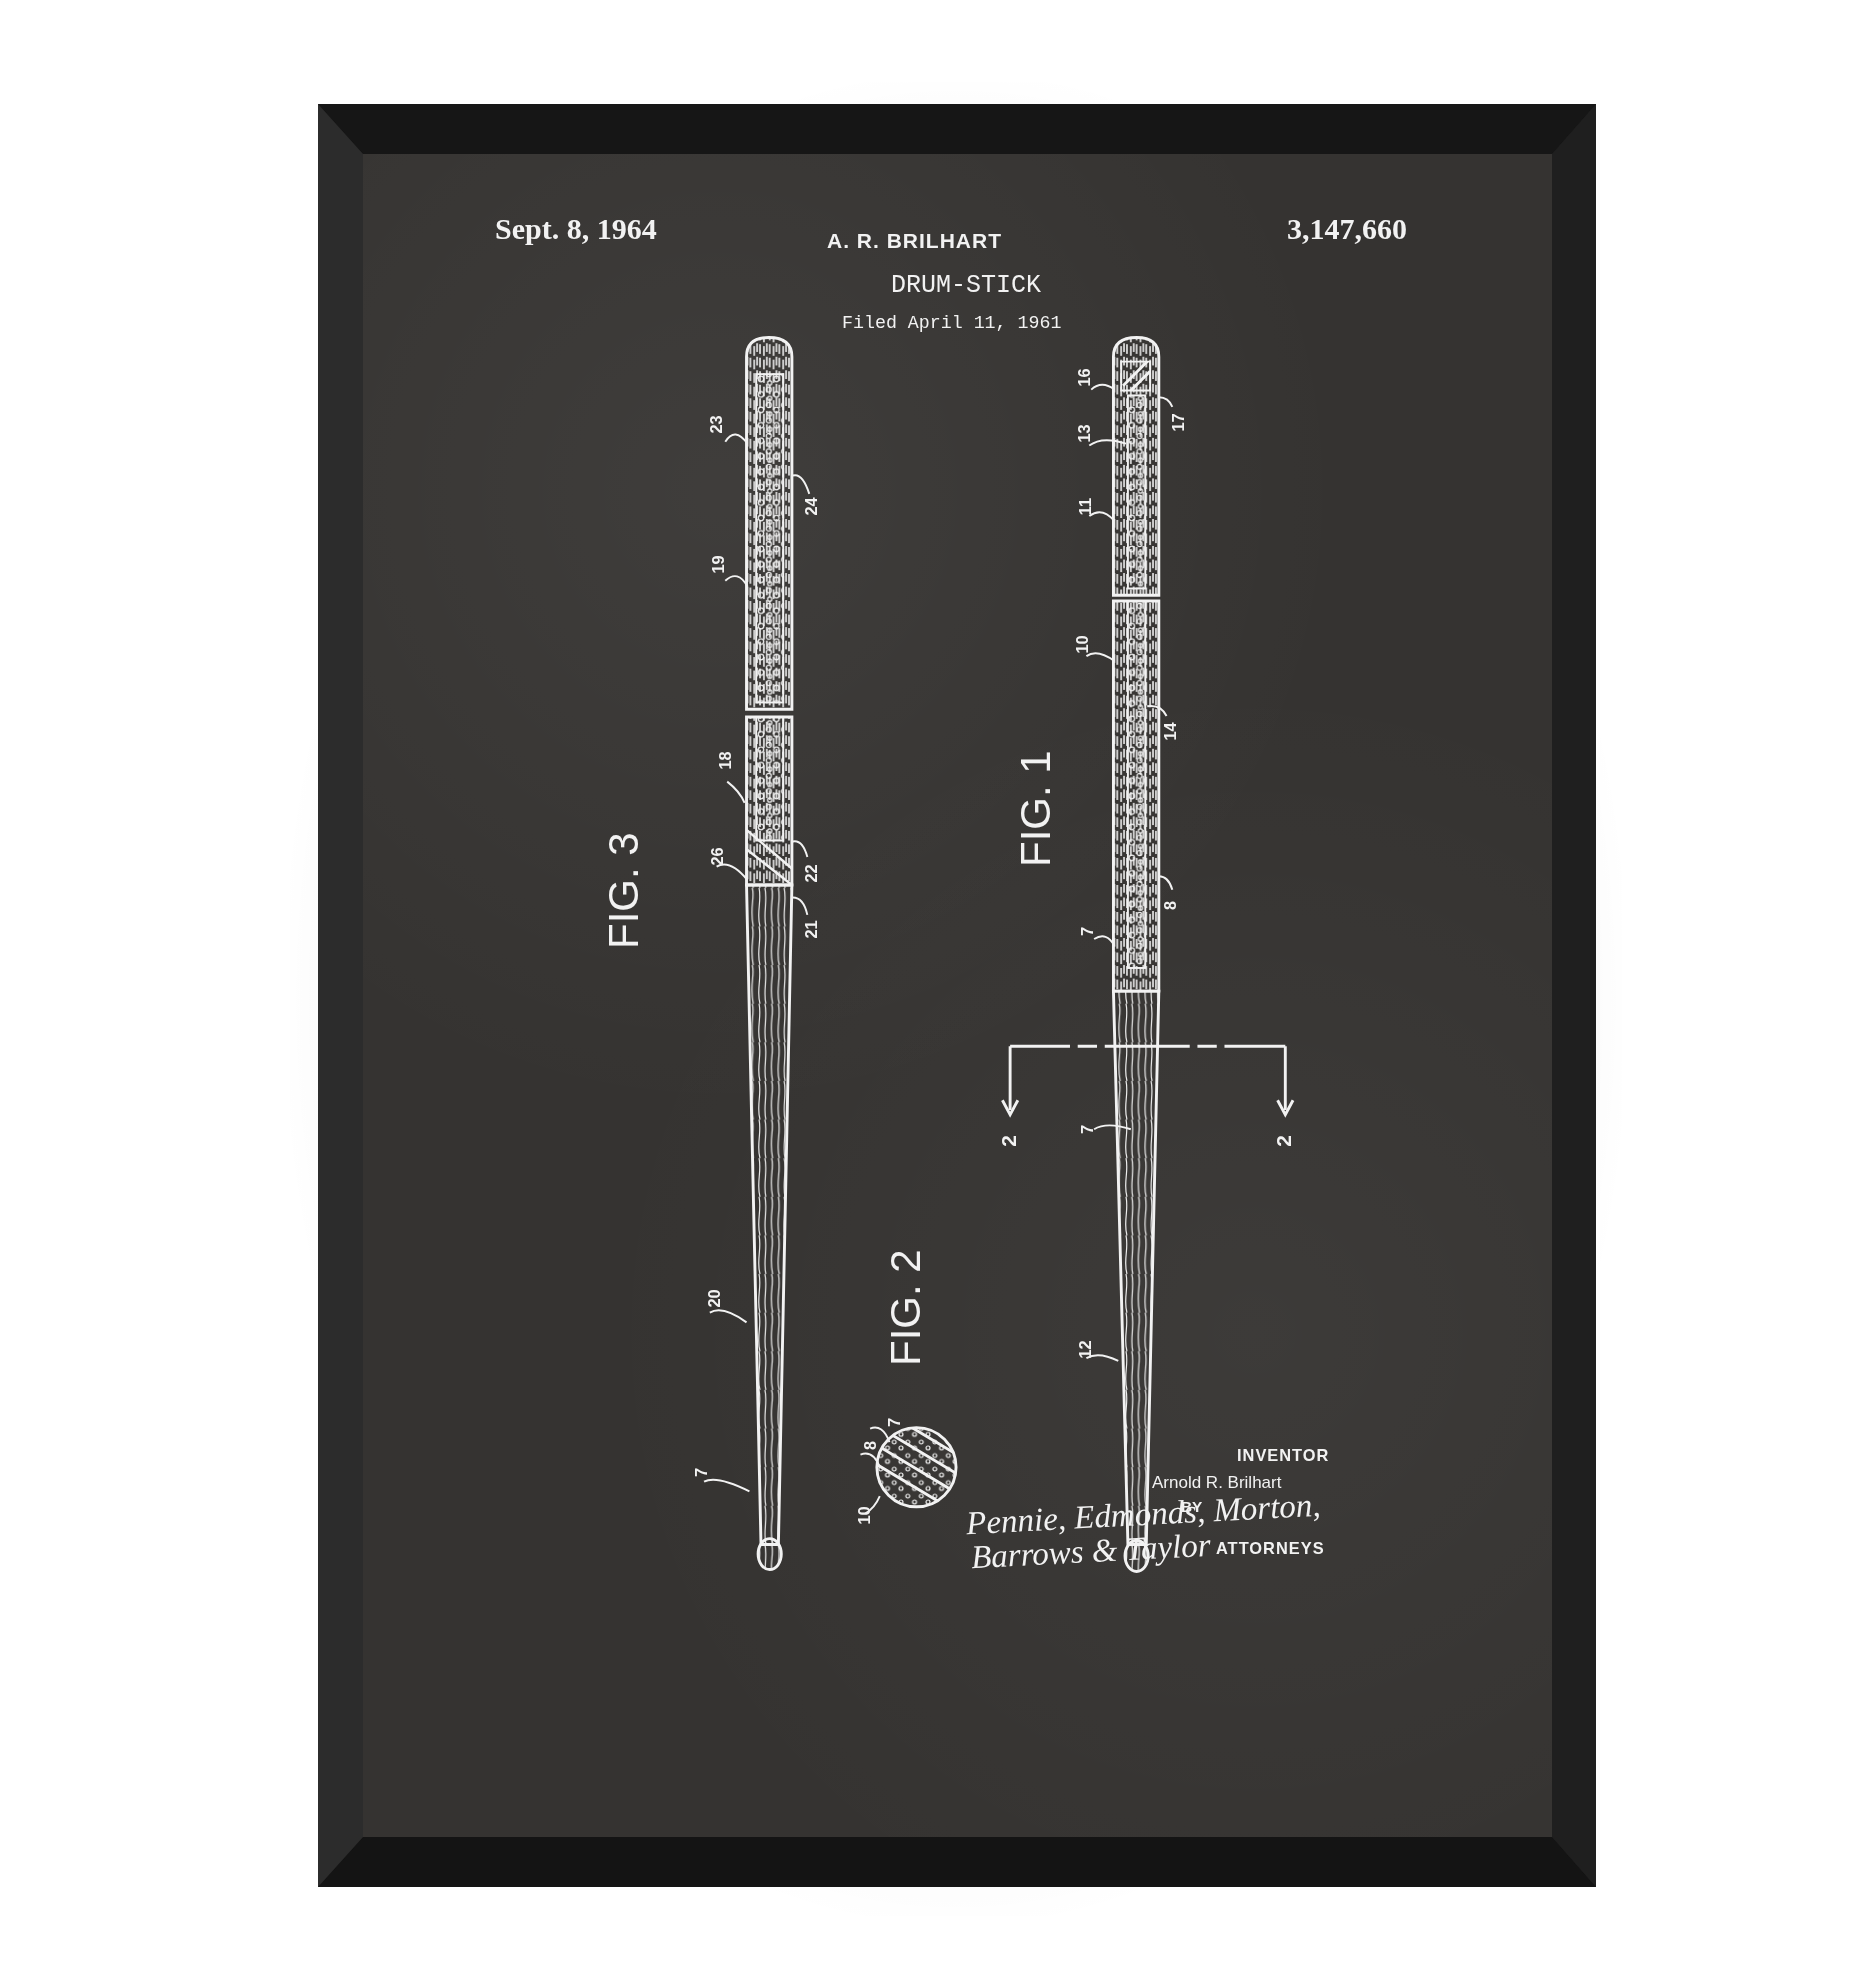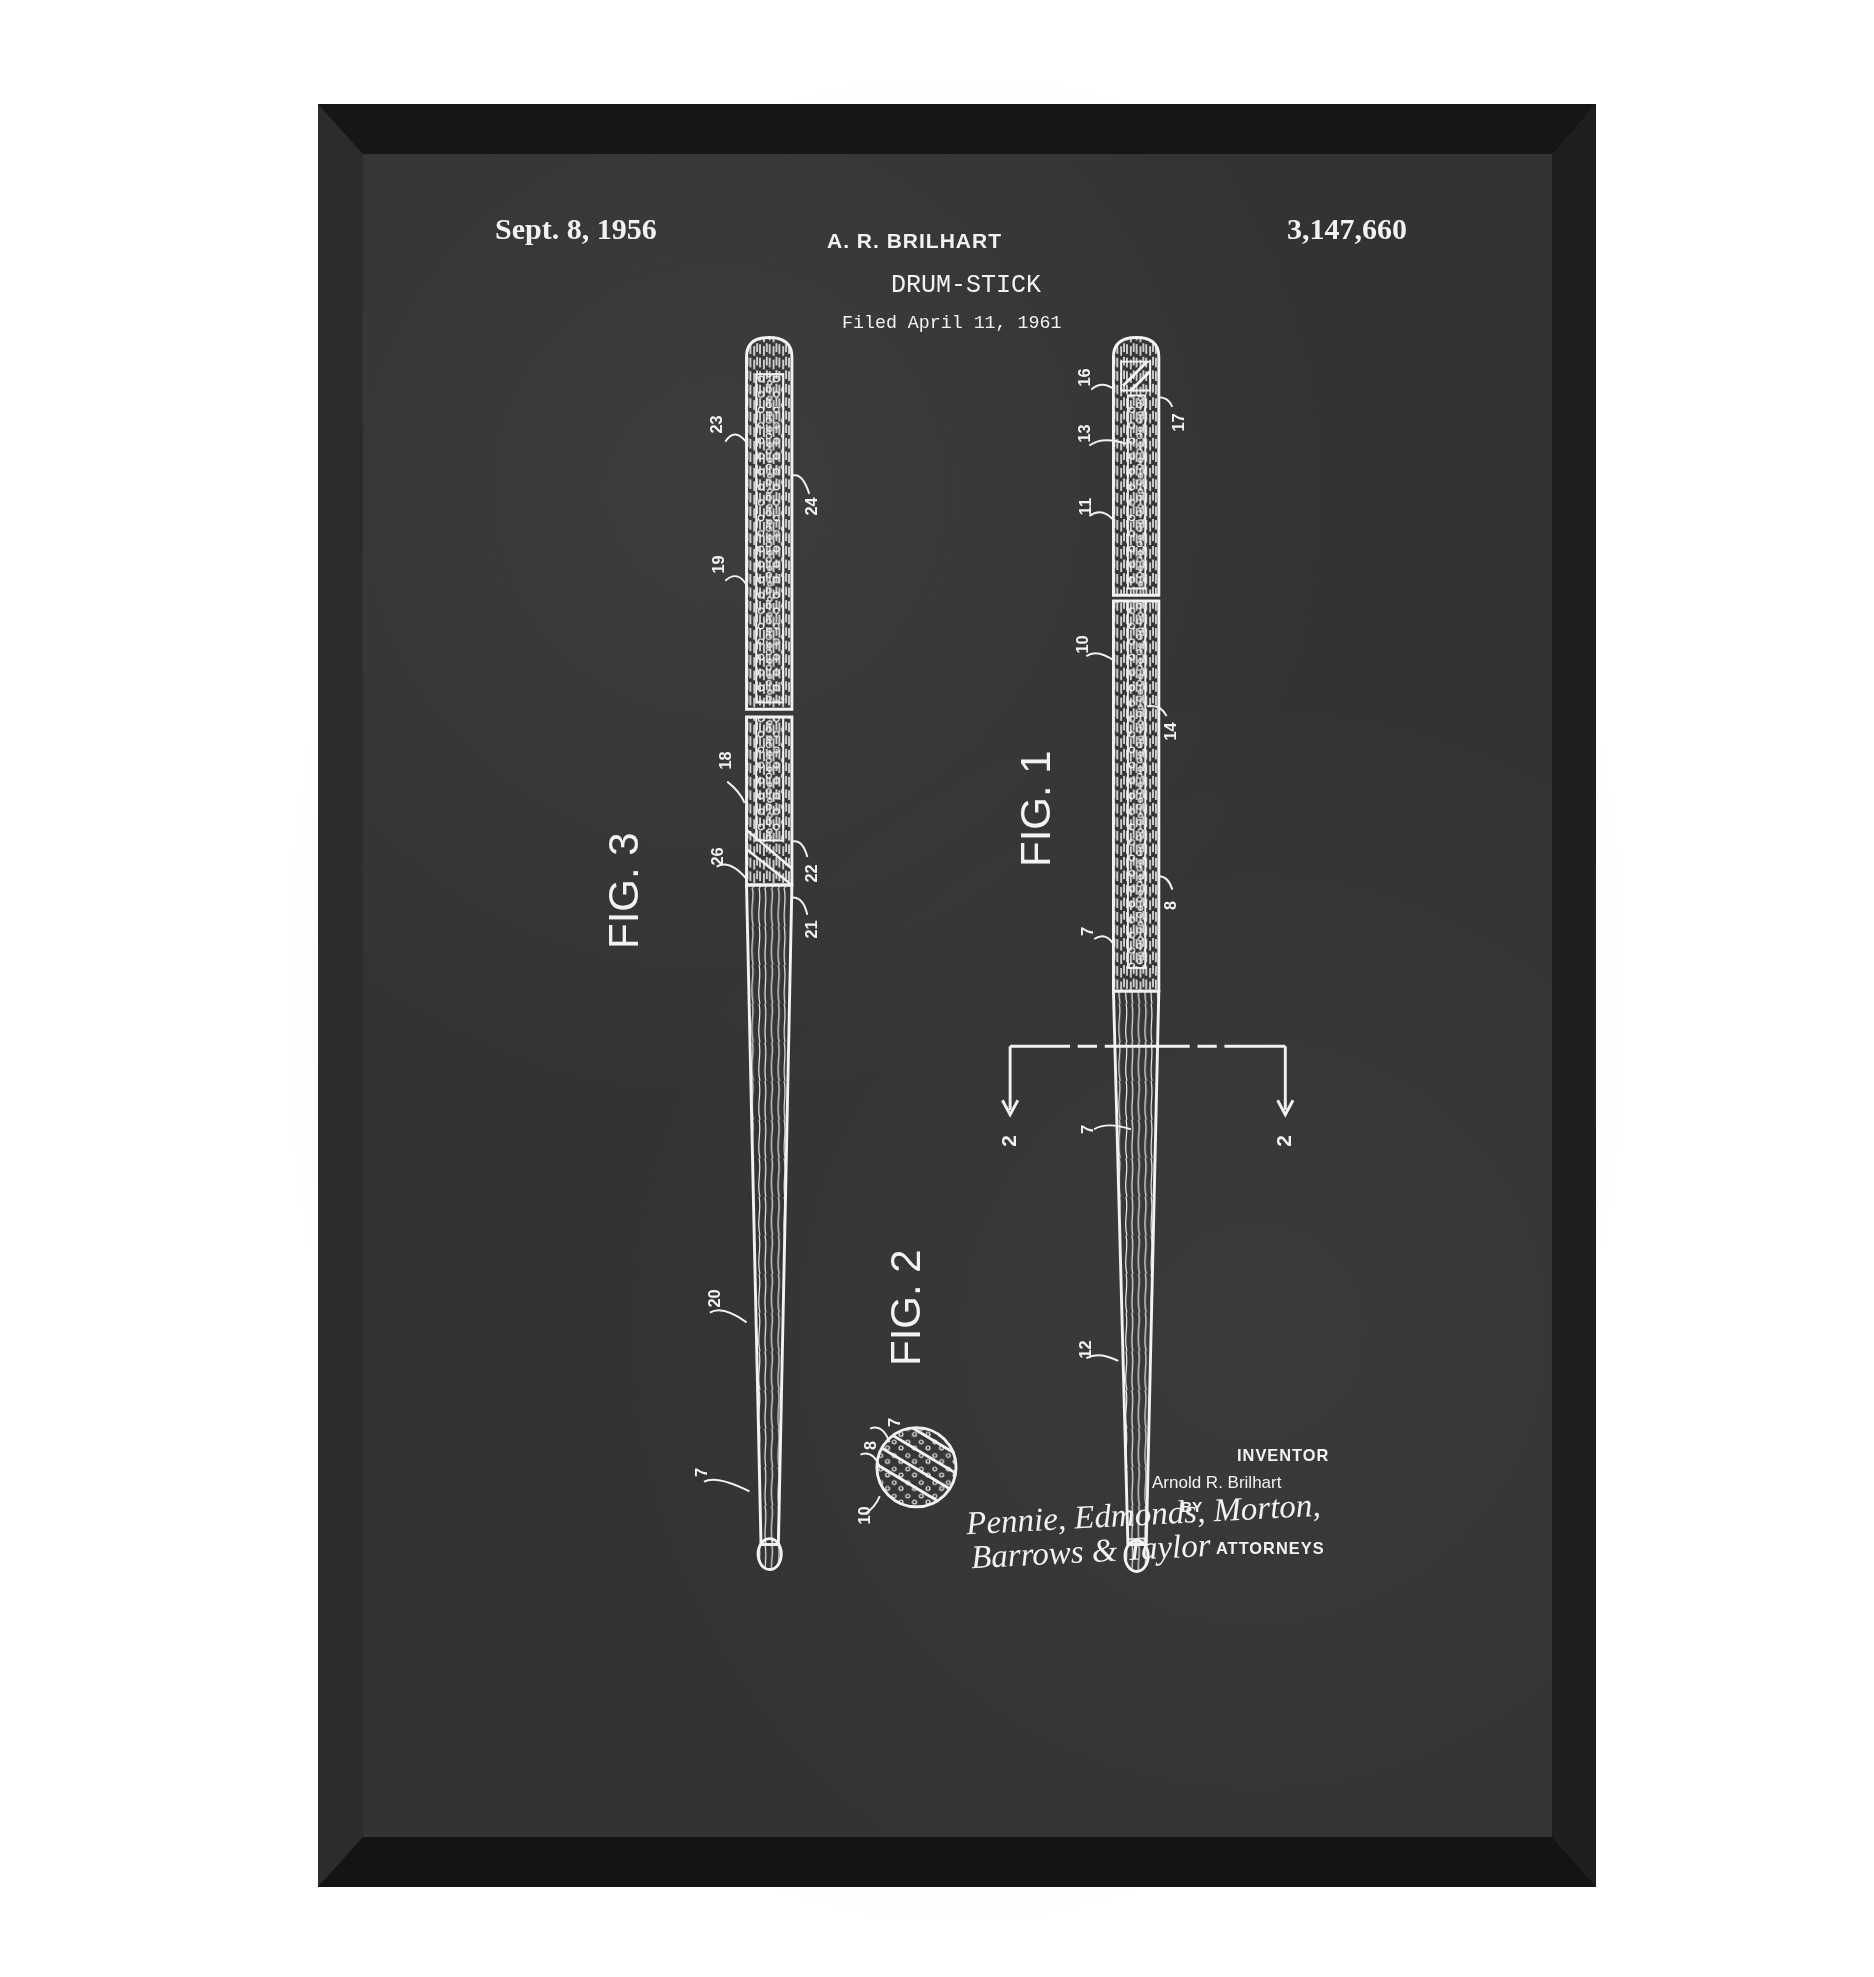--- a/index.html
+++ b/index.html
@@ -45,21 +45,21 @@
 <div class="shadow"></div>
 
 <div class="frame">
   <div class="bevel-top"></div>
   <div class="bevel-bottom"></div>
   <div class="bevel-left"></div>
   <div class="bevel-right"></div>
 
   <div class="board">
 
-    <div class="txt serif-bold hdr-date">Sept. 8, 1956</div>
+    <div class="txt serif-bold hdr-date">Sept. 8, 1964</div>
     <div class="txt hdr-name">A. R. BRILHART</div>
     <div class="txt mono hdr-title">DRUM-STICK</div>
     <div class="txt mono hdr-filed">Filed April 11, 1961</div>
     <div class="txt serif-bold hdr-num">3,147,660</div>
 
     <svg width="1189" height="1683" viewBox="0 0 1231 1743">
       <defs>
         <pattern id="grain" width="10" height="14" patternUnits="userSpaceOnUse">
           <path d="M1 1 L1 11 M5 3 L5 13 M8 0 L8 9" stroke="#f2f2f2" stroke-width="1.6"></path>
         </pattern>

